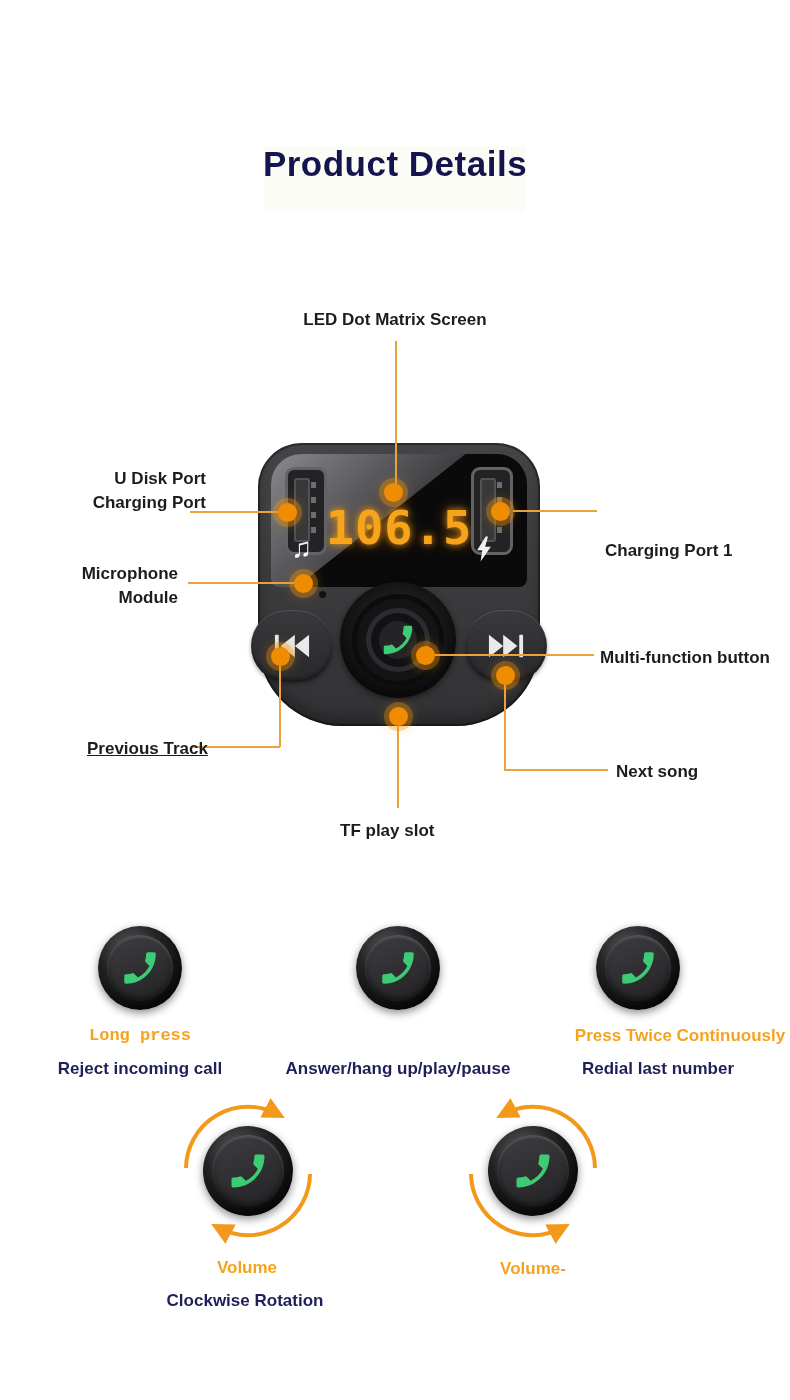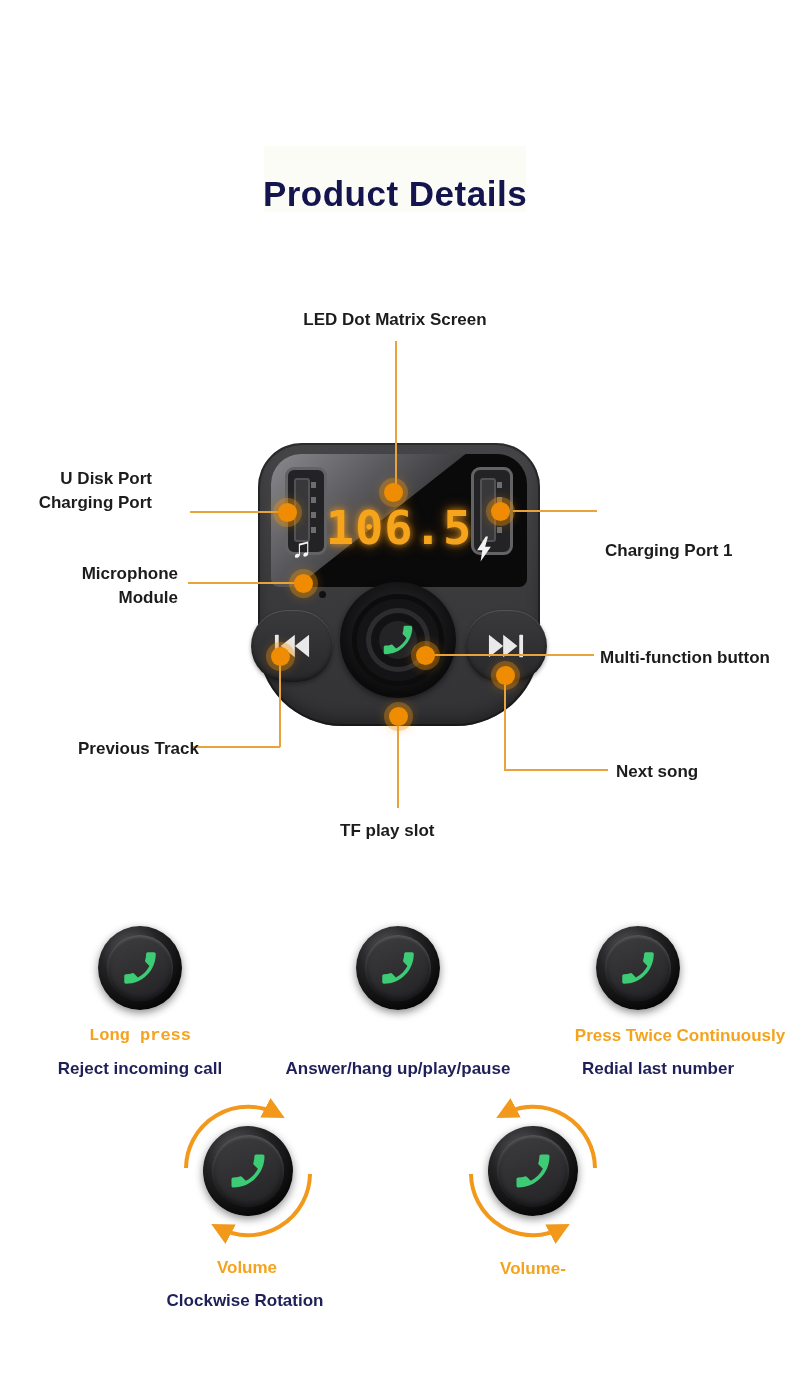--- a/index.html
+++ b/index.html
@@ -2,21 +2,21 @@
 <html><head>
 <meta charset="utf-8">
 <style>
   html,body{margin:0;padding:0;background:#fff;}
   #stage{position:relative;width:790px;height:1400px;background:#ffffff;overflow:hidden;
          font-family:"Liberation Sans",sans-serif;}
   .abs{position:absolute;}
 
   
   .title-box{left:264px;top:146px;width:262px;height:66px;background:#fcfcf6;}
-  .page-title{left:0;top:174px;width:790px;text-align:center;font-size:35px;font-weight:bold;
+  .page-title{left:0;top:144px;width:790px;text-align:center;font-size:35px;font-weight:bold;
               color:#14144e;letter-spacing:.5px;}
 
   
   .co-label{font-size:17px;font-weight:bold;color:#1c1c1c;line-height:24px;white-space:nowrap;}
   .co-right{text-align:right;}
 
   
   .co-line{background:#e9a23c;}
   .co-dot{width:19px;height:19px;border-radius:50%;background:#f08c02;
           box-shadow:0 0 0 5px rgba(242,148,8,.33),0 0 10px 6px rgba(242,148,8,.18);z-index:9;}
@@ -138,37 +138,37 @@
   <div class="abs co-dot" style="left:491px;top:502px;"></div>
   <div class="abs co-dot" style="left:384px;top:483px;"></div>
   <div class="abs co-dot" style="left:294px;top:574px;"></div>
   <div class="abs co-dot" style="left:416px;top:646px;"></div>
   <div class="abs co-dot" style="left:271px;top:647px;"></div>
   <div class="abs co-dot" style="left:496px;top:666px;"></div>
   <div class="abs co-dot" style="left:389px;top:707px;"></div>
 
   <div class="abs co-label" style="left:0;top:308px;width:790px;text-align:center;">LED Dot Matrix Screen</div>
 
-  <div class="abs co-label co-right" style="right:638px;top:467px;">
+  <div class="abs co-label co-right" style="right:584px;top:467px;">
     <div>U Disk Port</div>
     <div>Charging Port</div>
   </div>
 
   <div class="abs co-label co-right" style="right:612px;top:562px;">
     <div>Microphone</div>
     <div>Module</div>
   </div>
 
   <div class="abs co-label" style="left:605px;top:501px;margin-top:38px;">Charging Port 1</div>
 
   <div class="abs co-label" style="left:600px;top:646px;">Multi-function button</div>
 
   <div class="abs co-label" style="left:616px;top:760px;">Next song</div>
 
-  <div class="abs co-label" style="left:78px;top:737px;">Previous Track</div>
+  <div class="abs co-label" style="left:87px;top:737px;text-decoration:underline;">Previous Track</div>
 
   <div class="abs co-label" style="left:340px;top:819px;">TF play slot</div>
 
   <div class="abs pbtn" style="left:98px;top:926px;">
     <div class="face"></div>
     <svg width="42" height="42" viewBox="0 0 24 24">
       <g transform="translate(24,0) scale(-1,1)">
         <path fill="#3ecb76" d="M6.62 10.79c1.44 2.83 3.76 5.14 6.59 6.59l2.2-2.2c.27-.27.67-.36 1.02-.24 1.12.37 2.33.57 3.57.57.55 0 1 .45 1 1V20c0 .55-.45 1-1 1-9.39 0-17-7.61-17-17 0-.55.45-1 1-1h3.5c.55 0 1 .45 1 1 0 1.25.2 2.45.57 3.57.11.35.03.74-.25 1.02l-2.2 2.2z"></path>
       </g>
     </svg>

